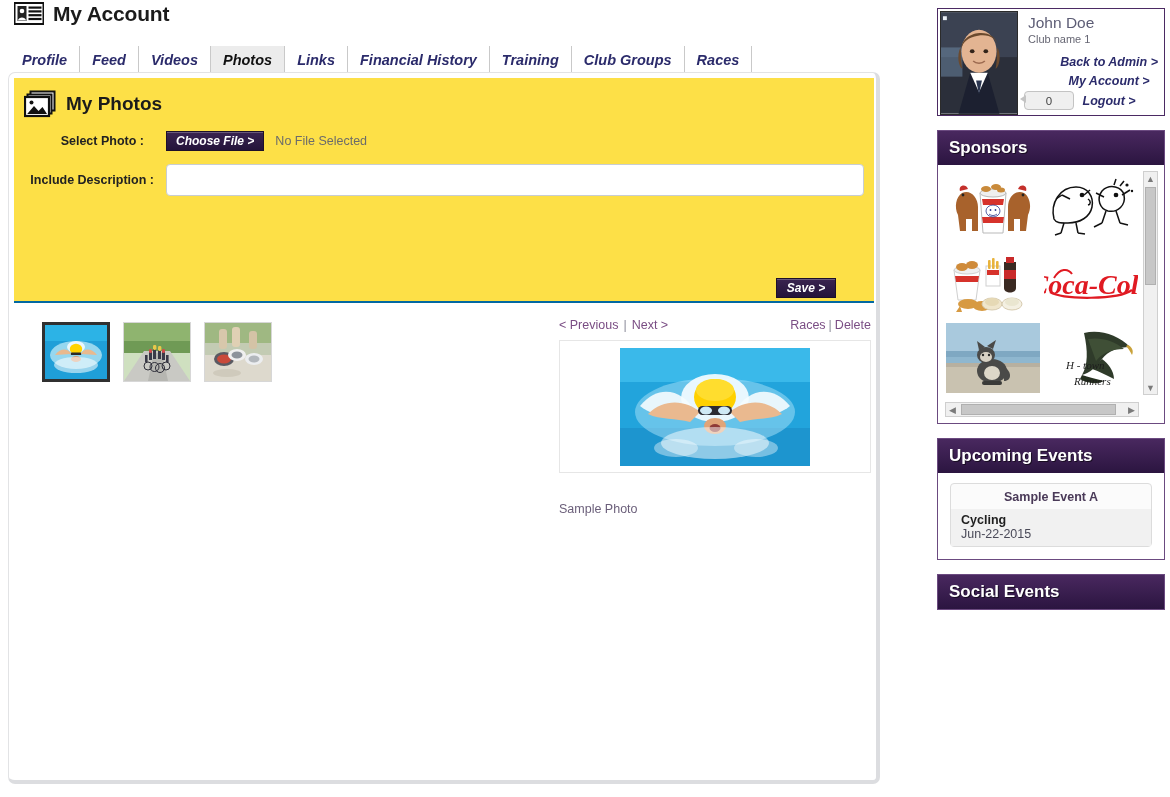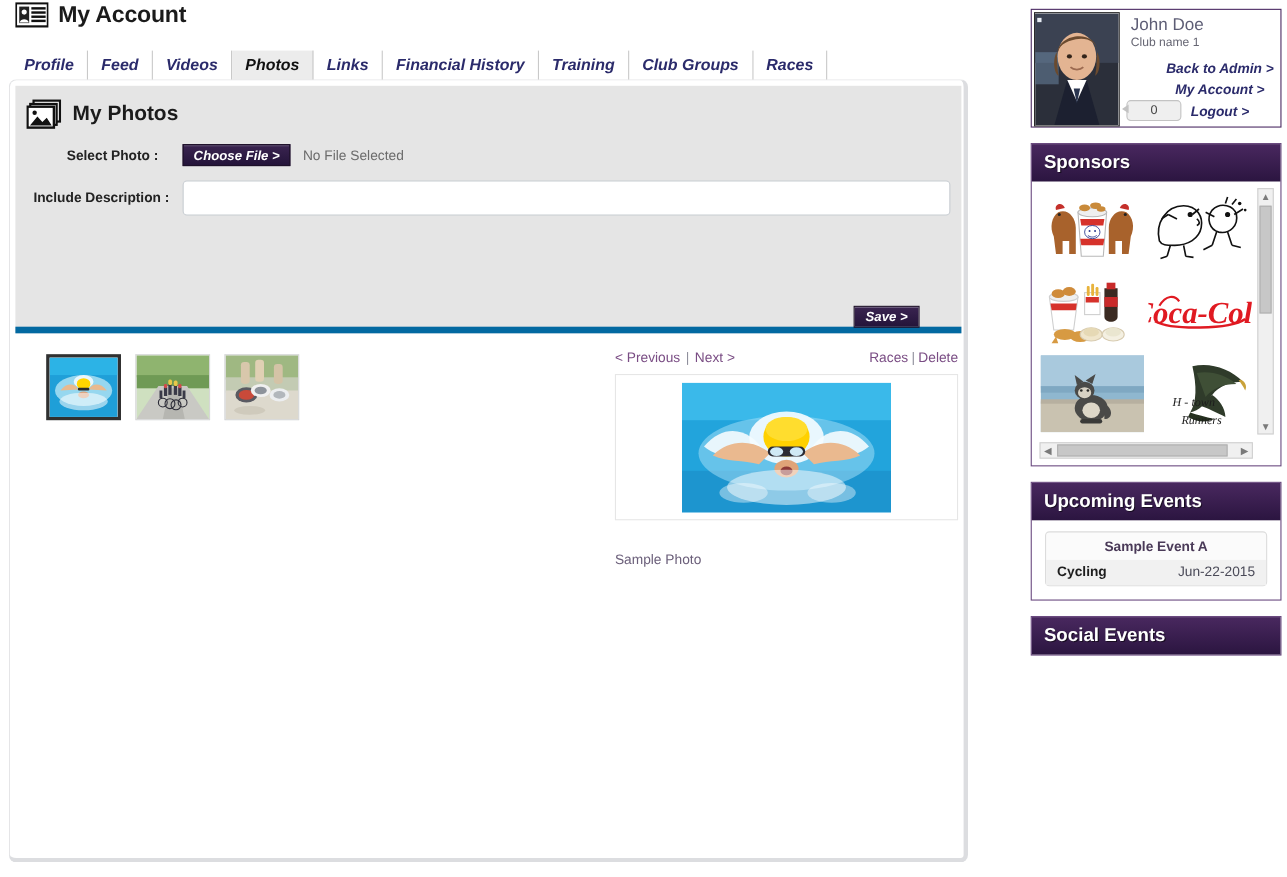--- a/index.html
+++ b/index.html
@@ -77,22 +77,22 @@
     box-sizing: border-box;
   }
 
   
   .form-block {
     position: absolute;
     left: 5px;
     top: 5px;
     width: 860px;
     height: 225px;
-    background: #e5e5e5;
-    border-bottom: 6px solid #0369a1;
+    background: #fde047;
+    border-bottom: 2px solid #0369a1;
     box-sizing: border-box;
   }
   .section-head {
     position: absolute;
     left: 10px;
     top: 12px;
     display: flex;
     align-items: center;
     gap: 10px;
   }
@@ -436,20 +436,21 @@
     color: #4a3a58;
     padding-bottom: 5px;
   }
   .event-meta {
     display: flex;
     justify-content: space-between;
     background: #f1f1f1;
     padding: 4px 10px 5px 10px;
     font-size: 12.5px;
     font-weight: bold;
+    flex-direction: column;
   }
   .event-sport { color: #1e1e1e; }
   .event-date { color: #4a4a58; font-weight: normal; }
 
   .social-body { padding: 12px 10px 22px 10px; }
   .social-list { margin: 0; padding-left: 22px; }
   .social-list li {
     font-size: 12.5px;
     color: #5a4f68;
     line-height: 1.4;

